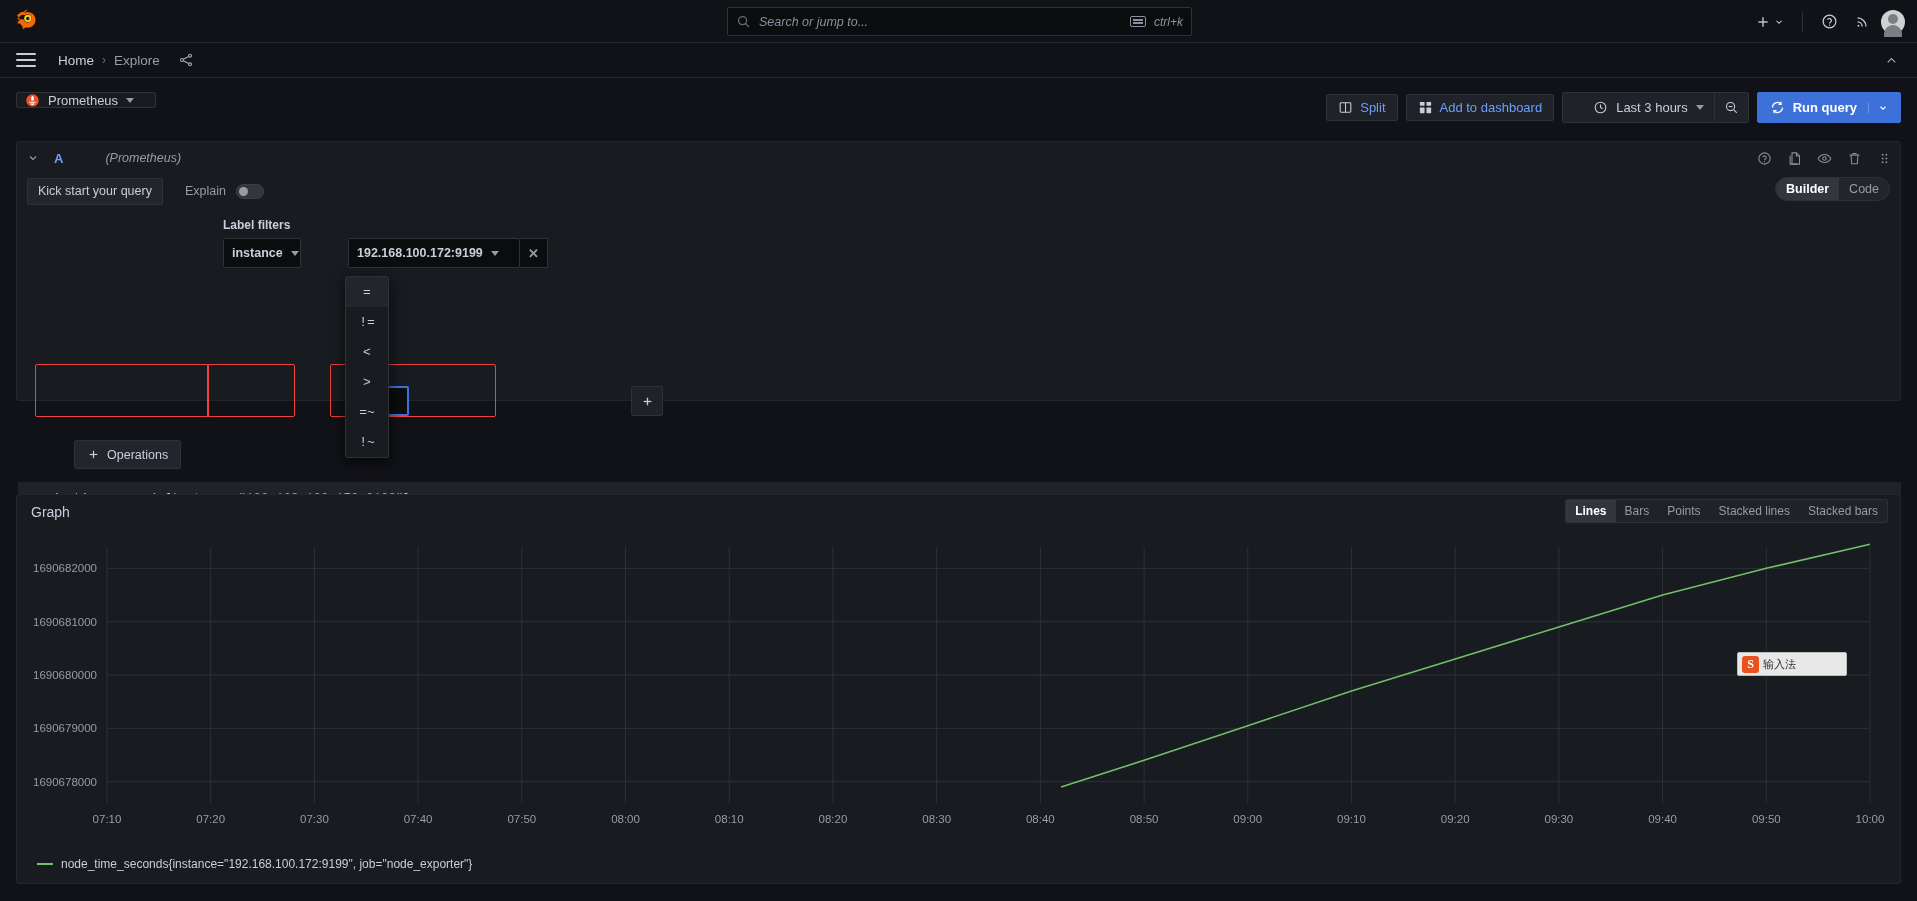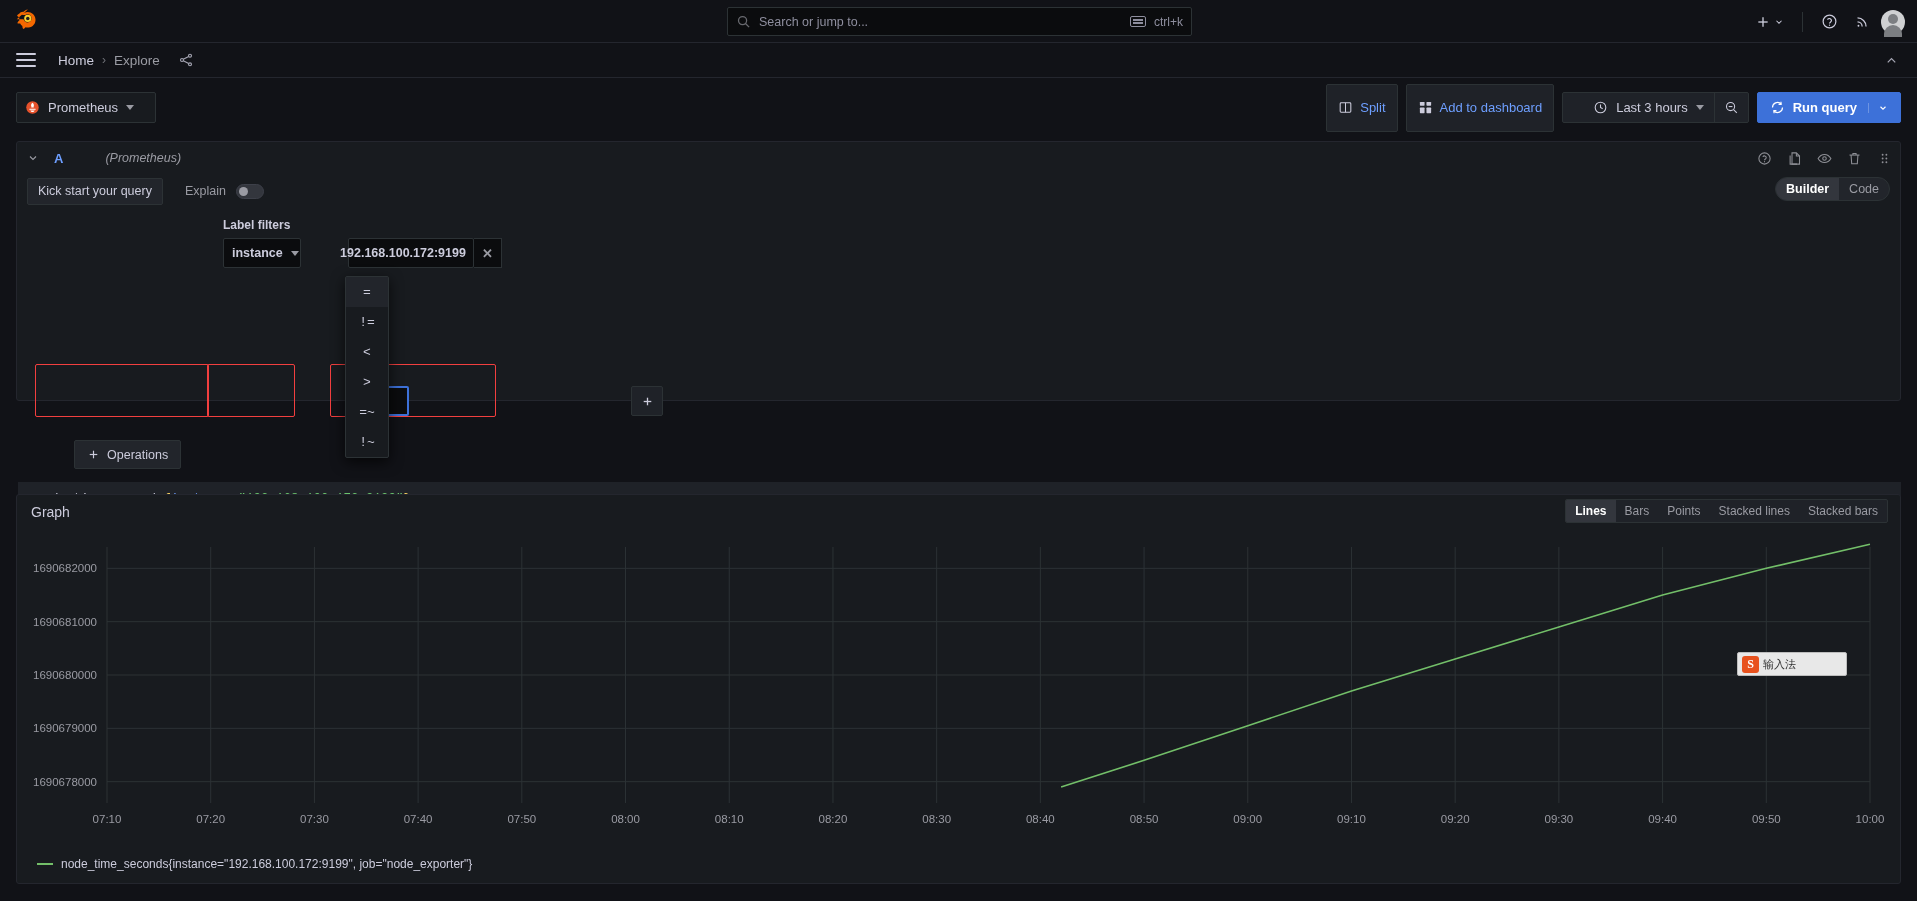--- a/index.html
+++ b/index.html
@@ -14,21 +14,21 @@
 
   
   .topnav {
     position: absolute; top: 0; left: 0; width: 1917px; height: 43px;
     background: #111217; border-bottom: 1px solid #24262e;
     display: flex; align-items: center;
   }
   .logo { margin-left: 14px; width: 28px; height: 28px; display:flex; align-items:center; justify-content:center; }
   .search-wrap { position: absolute; left: 727px; top: 7px; width: 465px; height: 29px;
     background: #0b0c0e; border: 1px solid #2c3235; border-radius: 2px;
-    display: flex; align-items: center; padding: 0 8px; }
+    display: flex; align-items: center; padding: 0 8px; font-style: italic; }
   .search-icon { width: 15px; height: 15px; flex: 0 0 15px; opacity: .65; margin-right: 8px; }
   .search-ph { font-size: 12.5px; color: #8e8e9e; flex: 1; }
   .kbd-hint { display: flex; align-items: center; gap: 8px; color: #8e8e9e; font-size: 12px; }
   .kbd-icon { width: 16px; height: 11px; border: 1px solid #8e8e9e; border-radius: 2px; position: relative; }
   .kbd-icon::before { content:""; position:absolute; left:2px; top:2px; width:10px; height:1.5px; background:#8e8e9e; box-shadow: 0 3px 0 #8e8e9e; }
   .topnav-right { position:absolute; right: 12px; top:0; height:43px; display:flex; align-items:center; gap: 4px; }
   .tn-btn { display:flex; align-items:center; gap:3px; padding: 5px 6px; border-radius:2px; color:#ccccdc; cursor:pointer; }
   .tn-divider { width:1px; height:20px; background:#2c3235; margin: 0 8px; }
   .avatar-i { position:relative; width:24px;height:24px;border-radius:50%;background:#cfd0d2; }
   .avatar-i::before{content:"";position:absolute;left:7px;top:4px;width:10px;height:10px;border-radius:50%;background:#7c7e82;}
@@ -41,28 +41,28 @@
   .hamburger span { display:block; height:2px; background:#ccccdc; border-radius:1px; }
   .crumbs { margin-left:22px; display:flex; align-items:center; gap:8px; font-size:13.5px; }
   .crumb-home { color:#ccccdc; font-weight:500; cursor:pointer; }
   .crumb-sep { color:#6e7076; font-size:12px; }
   .crumb-cur { color:#9a9ba3; cursor:pointer; }
   .share-icon { margin-left:10px; width:16px; height:16px; cursor:pointer; opacity:.8; }
   .collapse-chevron { position:absolute; right:18px; top:10px; cursor:pointer; opacity:.8; }
 
   
   .toolbar { position:absolute; top:78px; left:0; width:1917px; height:48px; background:#111217; }
-  .ds-picker { position:absolute; left:16px; top:92px; height:31px; min-width:140px;
+  .ds-picker { position:absolute; left:16px; top:92px; height:16px; min-width:140px;
     background:#181b1f; border:1px solid #2c3235; border-radius:2px;
     display:flex; align-items:center; gap:8px; padding:0 8px; cursor:pointer; }
   .prom-icon { width:15px; height:15px; }
   .ds-label { font-size:13px; color:#ccccdc; }
   .chev { width:0;height:0;border-left:4px solid transparent;border-right:4px solid transparent;border-top:5px solid #9a9ba3; }
   .tb-right { position:absolute; right:16px; top:92px; height:31px; display:flex; align-items:center; gap:8px; }
-  .tb-btn { height:48px; display:flex; align-items:center; gap:7px; padding:0 11px;
+  .tb-btn { height:27px; display:flex; align-items:center; gap:7px; padding:0 11px;
     background:#1f2228; border:1px solid #2c3235; border-radius:2px; font-size:13px; color:#6e9fff; cursor:pointer;justify-content:center; }
   .time-group { height:31px; display:flex; align-items:center; background:#1f2228; border:1px solid #2c3235; border-radius:2px; }
   .time-btn { display:flex; align-items:center; gap:8px; padding:0 10px; height:29px; font-size:13px; color:#ccccdc; cursor:pointer;margin-left:20px; }
   .zoom-btn { display:flex; align-items:center; padding:0 9px; height:29px; border-left:1px solid #2c3235; cursor:pointer; }
   .run-btn { height:31px; display:flex; align-items:center; gap:8px; padding:0 12px;
     background:#3d71d9; border:1px solid #3d71d9; border-radius:2px; font-size:13px; font-weight:600; color:#fff; cursor:pointer; }
   .run-split { border-left:1px solid rgba(255,255,255,.25); padding-left:9px; margin-left:3px; display:flex; align-items:center; }
 
   
   .qcard { position:absolute; left:16px; top:141px; width:1885px; height:260px;
@@ -358,21 +358,21 @@
     <div class="fieldsrow">
 
       <div class="fgroup" style="left:194px;font-weight:bold;">
         <span class="flabel">Label filters</span>
         <div style="display:flex;">
           <div class="fselect" style="width:78px;justify-content:space-between;">
             <span>instance</span>
             <span class="chev"></span>
           </div>
           <div style="width:47px;"></div>
-          <div class="fselect" style="width:126px;justify-content:center;">
+          <div class="fselect" style="width:172px;justify-content:flex-start;">
             <span>192.168.100.172:9199</span>
             <span class="chev"></span>
           </div>
           <div class="x-btn">✕</div>
         </div>
       </div>
     </div>
 
     <div class="op-input">
       <span class="caret"></span>

